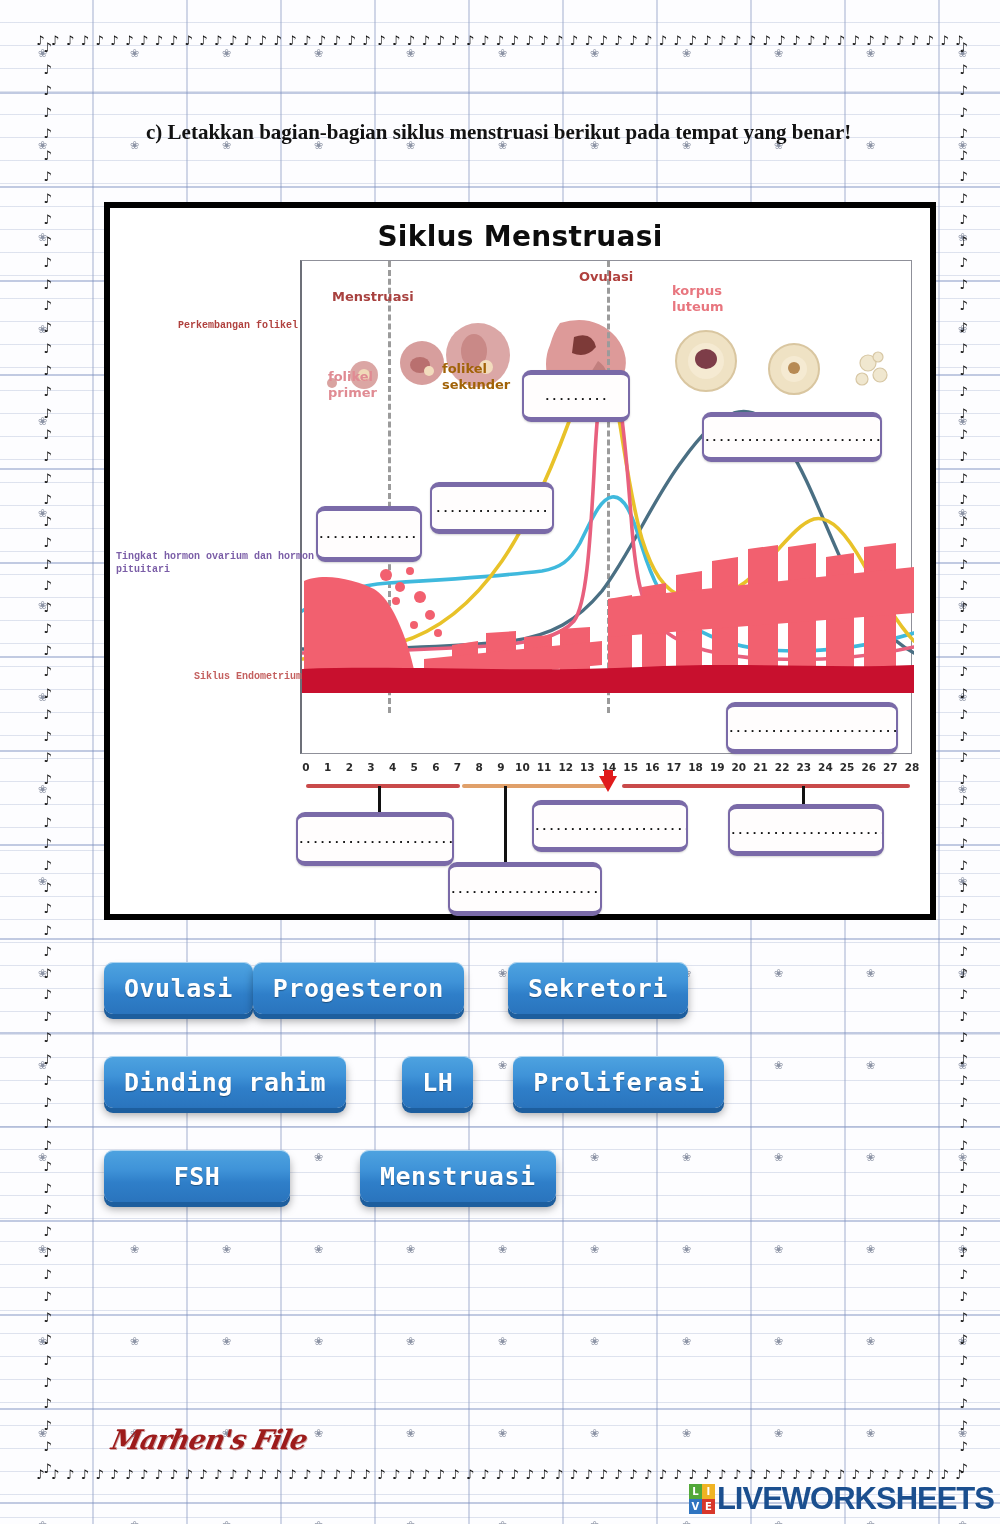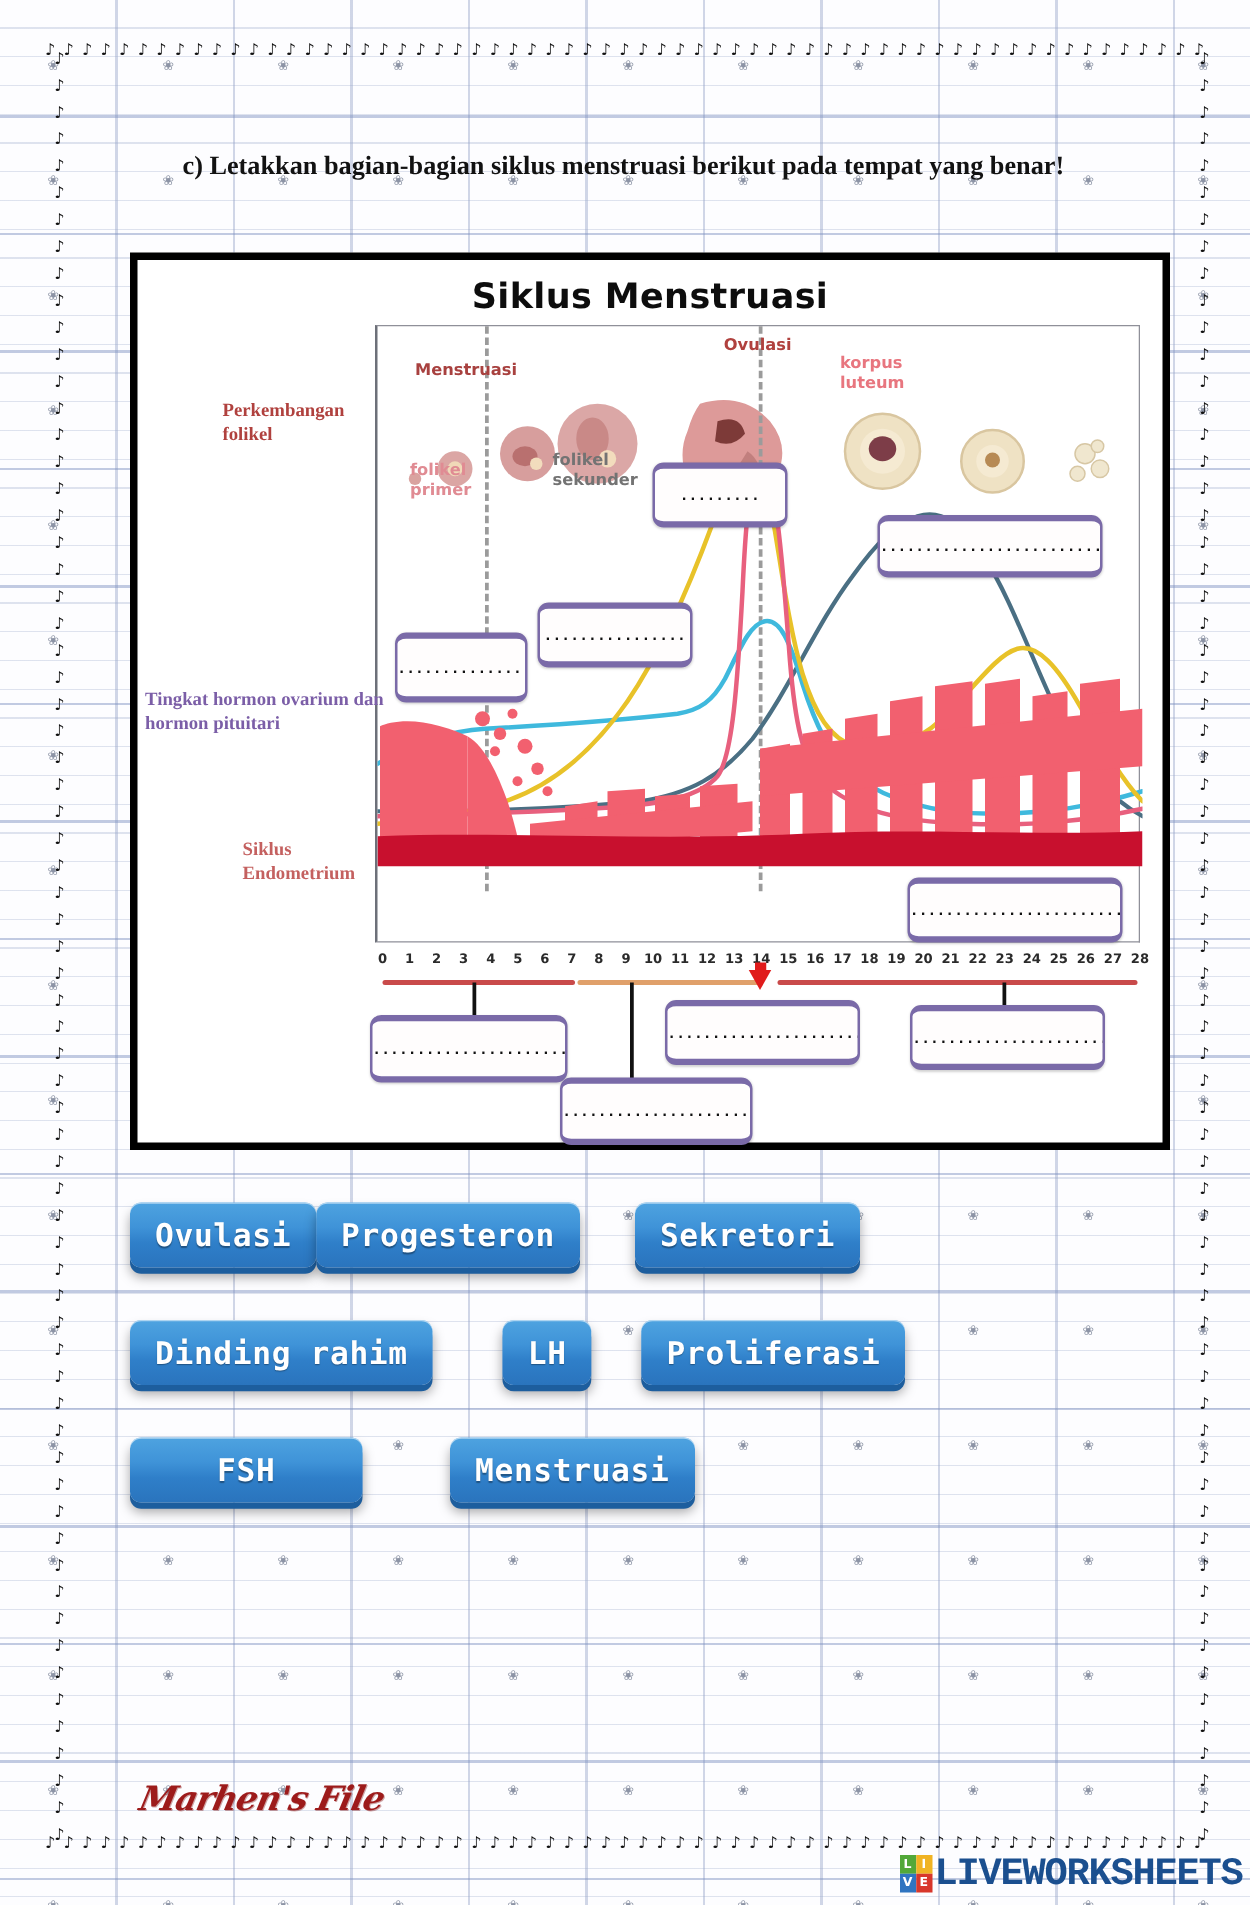--- a/index.html
+++ b/index.html
@@ -127,23 +127,23 @@
     width: 612px;
     height: 494px;
     border: 1px solid #8f9099;
     border-left: 2px solid #6d7079;
     background: #ffffff;
   }
 
   
   .row-label {
     position: absolute;
-    font-family: Liberation Serif, serif;
-    font-weight: bold;
-    font-size: 15px;
+    font-family: Liberation Mono, monospace;
+    font-weight: bold;
+    font-size: 10px;
     line-height: 1.25;
     z-index: 3;
   }
   .lbl-folikel  { left: 68px;  top: 112px; color: #b0413e; width: 130px; }
   .lbl-hormon   { left: 6px;   top: 343px; color: #7b5ea7; width: 200px; }
   .lbl-endo     { left: 84px;  top: 463px; color: #c4605f; width: 120px; }
 
   
   .cf { position: absolute; }
 
@@ -161,21 +161,21 @@
     font-family: "DejaVu Sans", sans-serif;
     font-weight: bold;
     font-size: 13px;
     line-height: 1.2;
     z-index: 3;
   }
   .t-menstruasi { left: 30px;  top: 28px;  color: #a8413f; }
   .t-ovulasi    { left: 277px; top: 8px;   color: #b0413e; }
   .t-korpus     { left: 370px; top: 22px;  color: #e8767f; }
   .t-folikelp   { left: 26px;  top: 108px; color: #e08b93; }
-  .t-folikels   { left: 140px; top: 100px; color: #737373; }
+  .t-folikels   { left: 140px; top: 100px; color: #a16207; }
 
   
   .curves { position: absolute; left: 0; top: 0; z-index: 2; }
 
   
   .endo { position: absolute; left: 0; z-index: 2; }
 
   
   .axis-days {
     position: absolute;
@@ -307,21 +307,21 @@
     display: flex;
     align-items: center;
     justify-content: center;
     font-family: "DejaVu Sans", sans-serif;
     font-style: normal;
     font-weight: bold;
     font-size: 10px;
     color: #ffffff;
   }
   .lws-word {
-    font-family: Liberation Mono, monospace;
+    font-family: Liberation Sans, sans-serif;
     font-weight: bold;
     font-size: 31px;
     letter-spacing: -1px;
     color: #1b4f8f;
   }
 </style>
 </head>
 <body>
 
 <div class="paper"></div>

